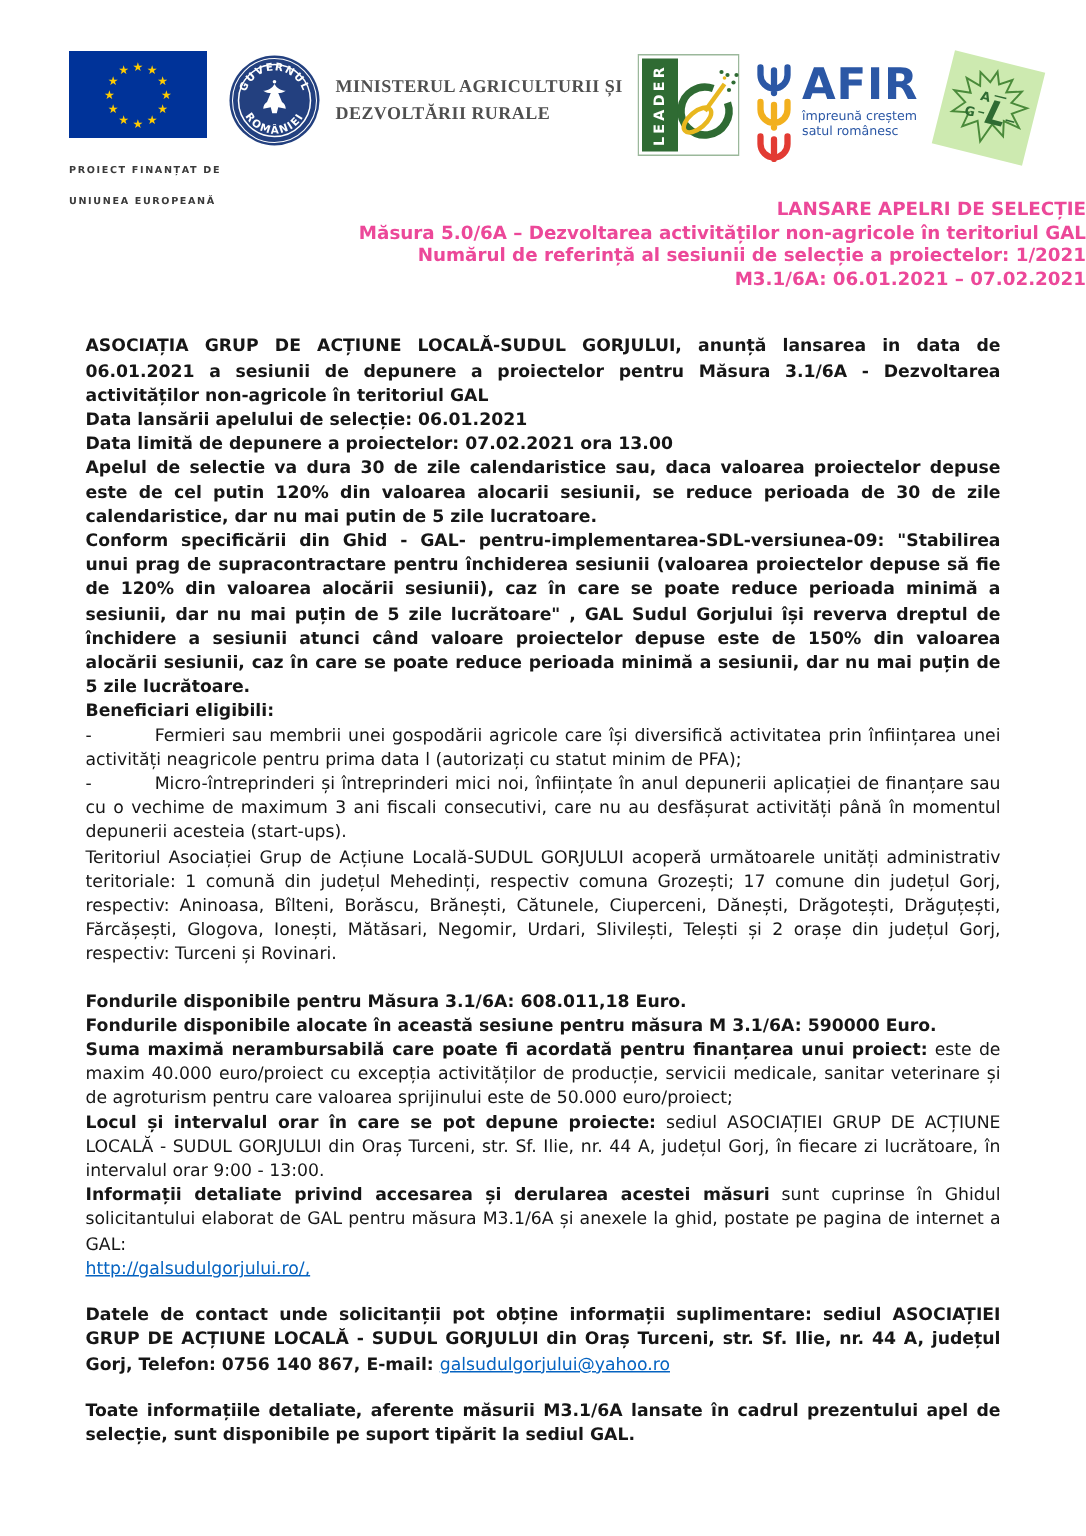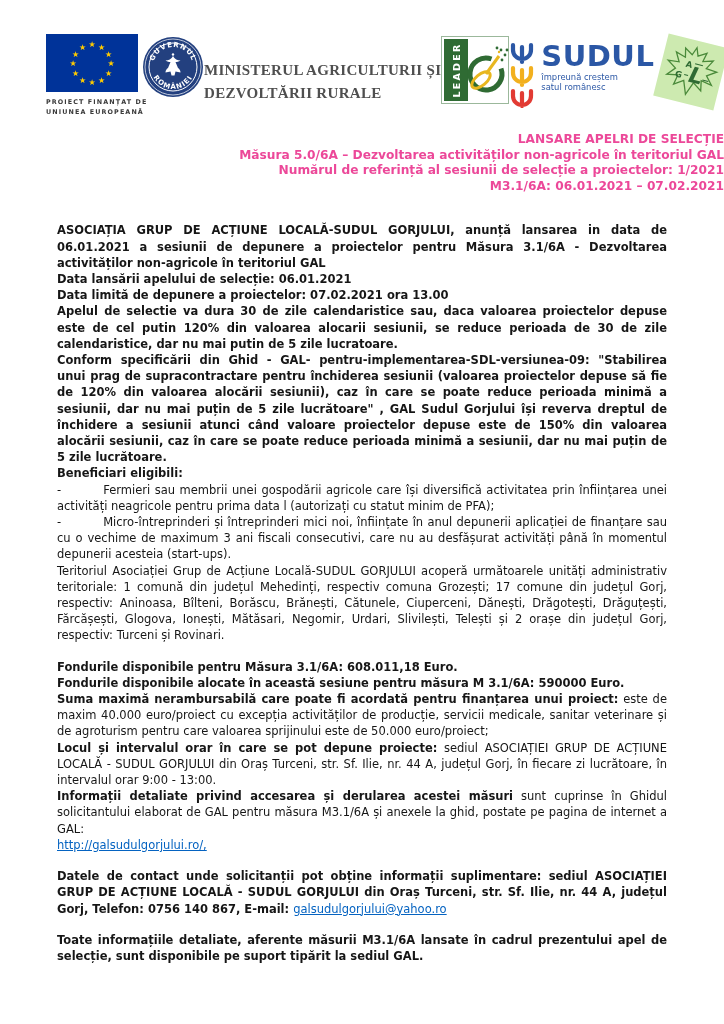--- a/index.html
+++ b/index.html
@@ -6,24 +6,24 @@
   .page{
     width:724px;height:1024px;background:#ffffff;margin:0 auto;position:relative;
     font-family:"DejaVu Sans",sans-serif;color:#141414;overflow:hidden;box-sizing:border-box;
   }
   
   .logo-bar{display:flex;justify-content:space-between;align-items:flex-start;
     padding:34px 26px 0 46px;height:92px;}
   .logo{flex:0 0 auto;}
   .eu-block{width:96px;text-align:left;}
   .eu-caption{font-size:6.4px;font-weight:bold;letter-spacing:1.1px;color:#3a3a3a;
-    margin-top:2px;white-space:nowrap;}
+    margin-top:13px;white-space:nowrap;}
   .gov-block{margin-top:2px;}
-  .ministry-block{margin-top:25px;font-family:"Liberation Serif","DejaVu Serif",serif;
-    font-weight:bold;color:#4f4f4f;font-size:15px;line-height:1.5;letter-spacing:.3px;}
+  .ministry-block{margin-top:14px;font-family:"Liberation Serif","DejaVu Serif",serif;
+    font-weight:bold;color:#4f4f4f;font-size:12px;line-height:1.5;letter-spacing:.3px;}
   .leader-block{margin-top:2px;}
   .afir-block{display:flex;align-items:flex-start;margin-top:8px;}
   .afir-text{margin-left:6px;}
   .afir-name{font-size:29px;font-weight:bold;color:#2b57a5;line-height:1;letter-spacing:.5px;}
   .afir-tag{font-size:8.4px;color:#2b57a5;line-height:1.2;margin-top:1px;}
   .gal-wrap{width:76px;height:80px;position:relative;}
   .gal-square{position:absolute;top:6px;left:6px;width:62px;height:64px;background:#cdeab0;
     transform:rotate(14deg);}
   
   .title-block{margin-top:6px;text-align:right;font-weight:bold;font-size:12.2px;
@@ -118,21 +118,21 @@
           <path d="M13 20 V5 M4 3 v5 a9 9 0 0 0 9 9 M22 3 v5 a9 9 0 0 1 -9 9"></path>
         </g>
         <g transform="translate(0 23)" stroke="#f2b01e" stroke-width="4.2" stroke-linecap="round" fill="none">
           <path d="M13 20 V5 M4 3 v5 a9 9 0 0 0 9 9 M22 3 v5 a9 9 0 0 1 -9 9"></path>
         </g>
         <g transform="translate(0 46)" stroke="#e23b33" stroke-width="4.2" stroke-linecap="round" fill="none">
           <path d="M13 18 V5 M4 3 v5 a9 9 0 0 0 9 9 M22 3 v5 a9 9 0 0 1 -9 9"></path>
         </g>
       </svg>
       <div class="afir-text">
-        <div class="afir-name">SUDUL</div>
+        <div class="afir-name">AFIR</div>
         <div class="afir-tag">
           <div>împreună creștem</div>
           <div>satul românesc</div>
         </div>
       </div>
     </div>
 
     <div class="logo gal-wrap">
       <div class="gal-square">
         <svg width="62" height="64" viewBox="0 0 62 64">

